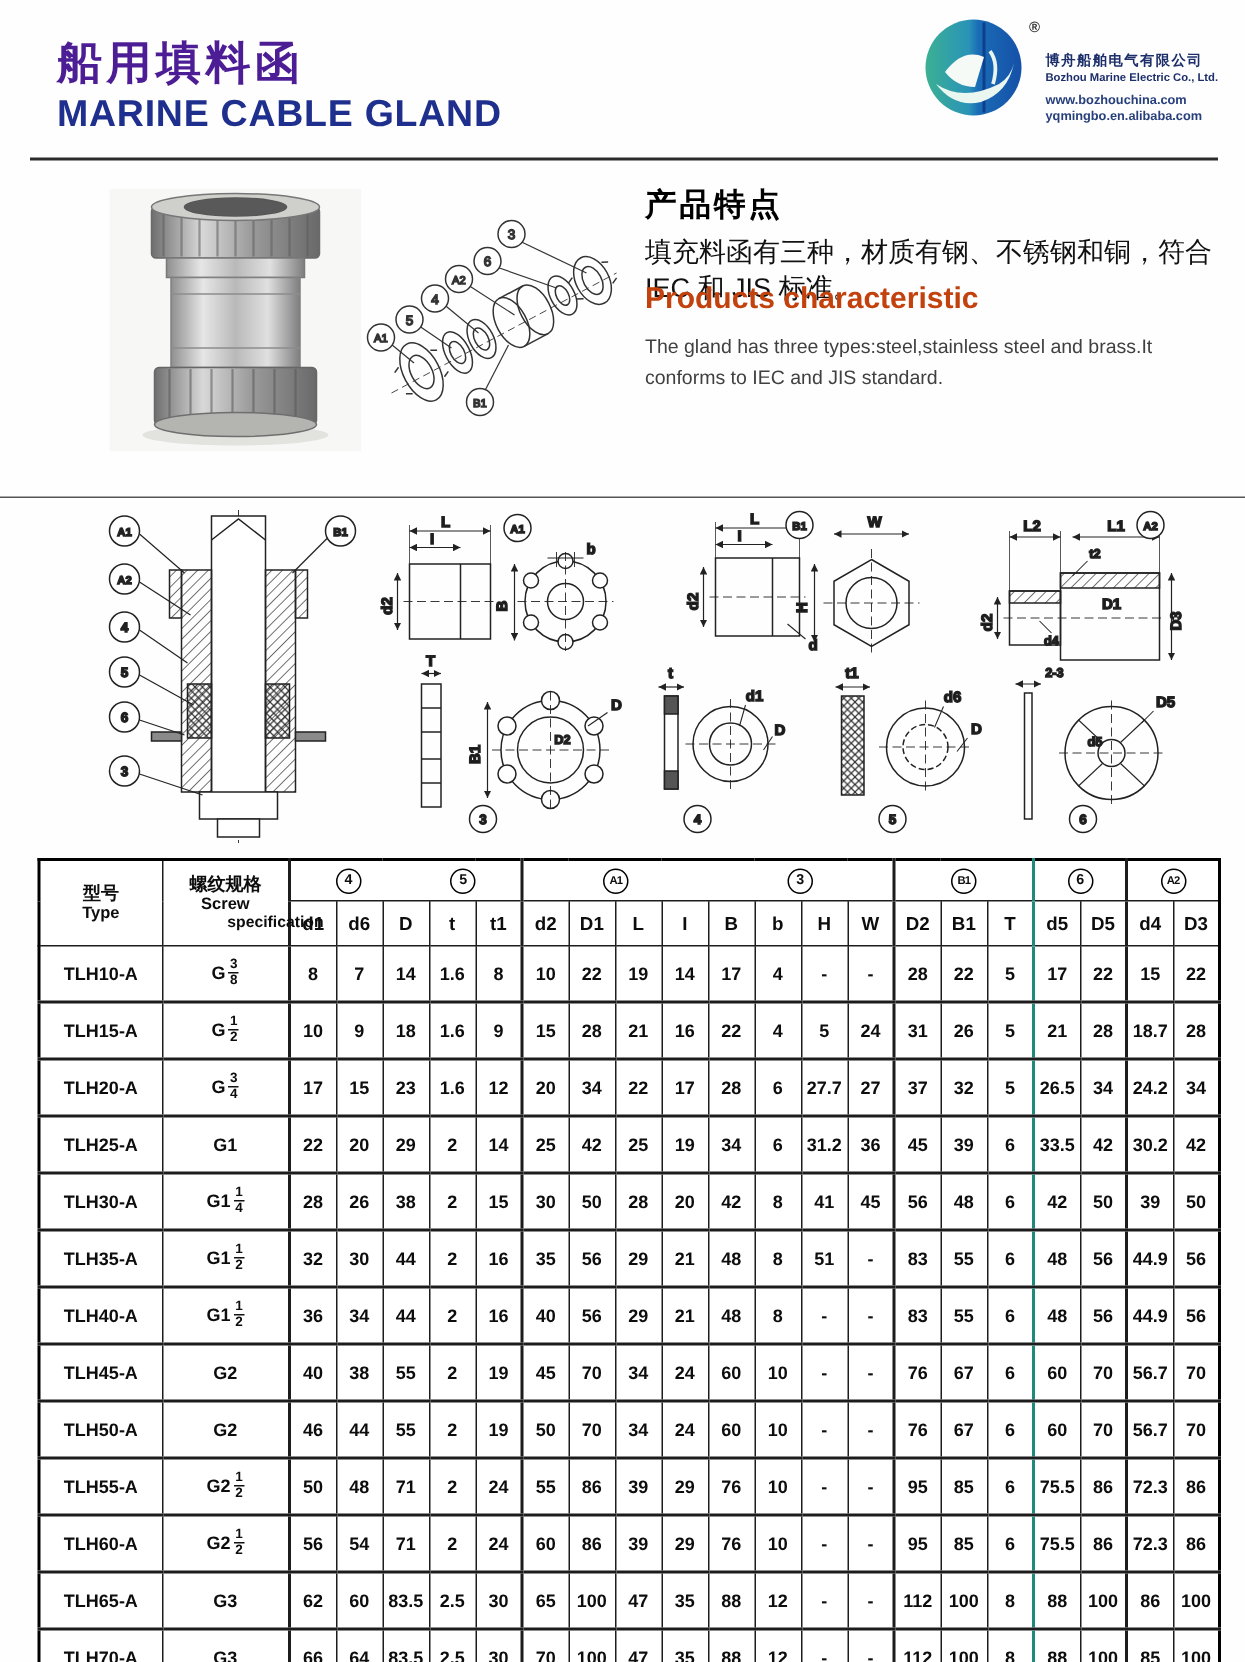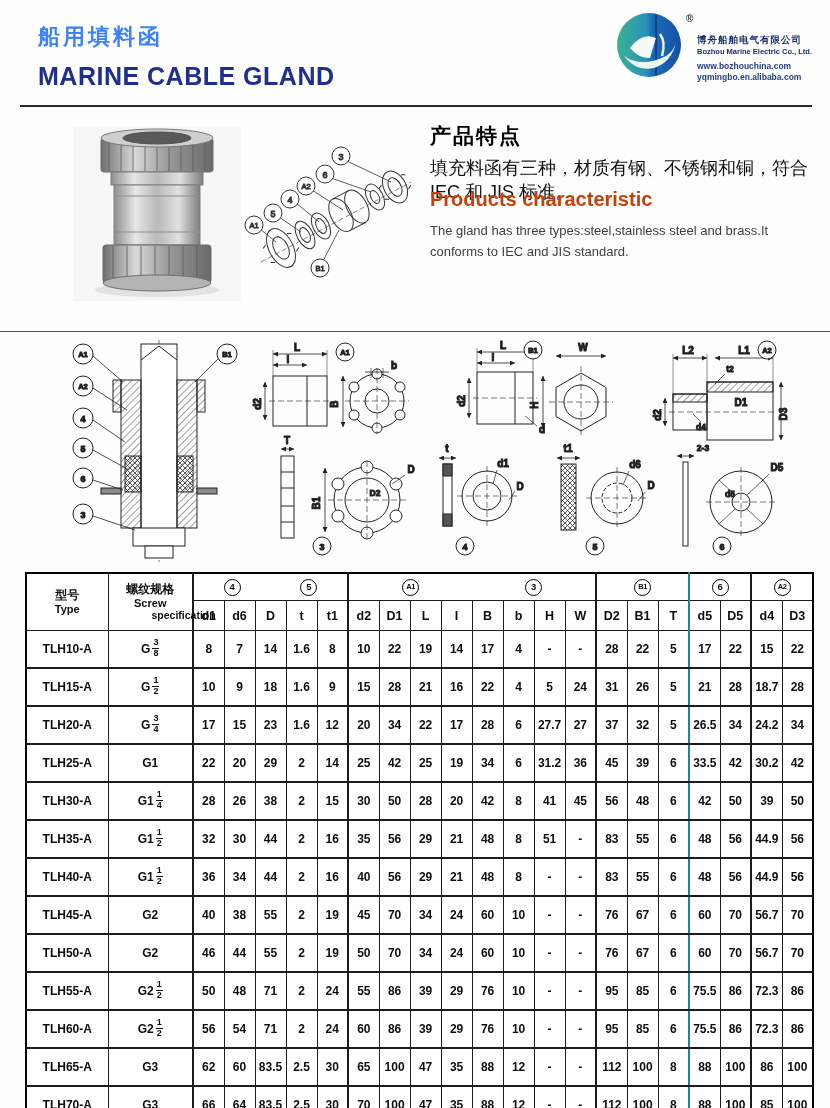--- a/index.html
+++ b/index.html
@@ -3,21 +3,21 @@
 <meta charset="utf-8">
 <style>
   html,body{margin:0;padding:0;}
   body{
     width:830px;height:1108px;position:relative;background:#fefefe;
     font-family:"Liberation Sans",sans-serif;color:#111;overflow:hidden;
   }
   .abs{position:absolute;}
 
   
-  .title-cn{left:38px;top:22px;font-size:22px;font-weight:bold;color:#3b82f6;letter-spacing:3px;}
+  .title-cn{left:38px;top:22px;font-size:30px;font-weight:bold;color:#4c1d95;letter-spacing:3px;}
   .title-en{left:38px;top:62px;font-size:25px;font-weight:bold;color:#1f2f8e;letter-spacing:.5px;}
   .logo-wrap{left:616px;top:12px;width:66px;height:66px;}
   .reg-mark{left:686px;top:13px;font-size:10px;font-weight:bold;color:#333;}
   .co-cn{left:697px;top:34px;font-size:9.5px;font-weight:bold;color:#1d2f6b;letter-spacing:1px;}
   .co-en{left:697px;top:47px;font-size:7.5px;font-weight:bold;color:#1d2f6b;}
   .co-web1{left:697px;top:61px;font-size:8.5px;font-weight:bold;color:#27407c;}
   .co-web2{left:697px;top:72px;font-size:8.5px;font-weight:bold;color:#27407c;}
   .header-rule{left:20px;top:105px;width:792px;height:2px;background:#2b2b2b;}
 
   

